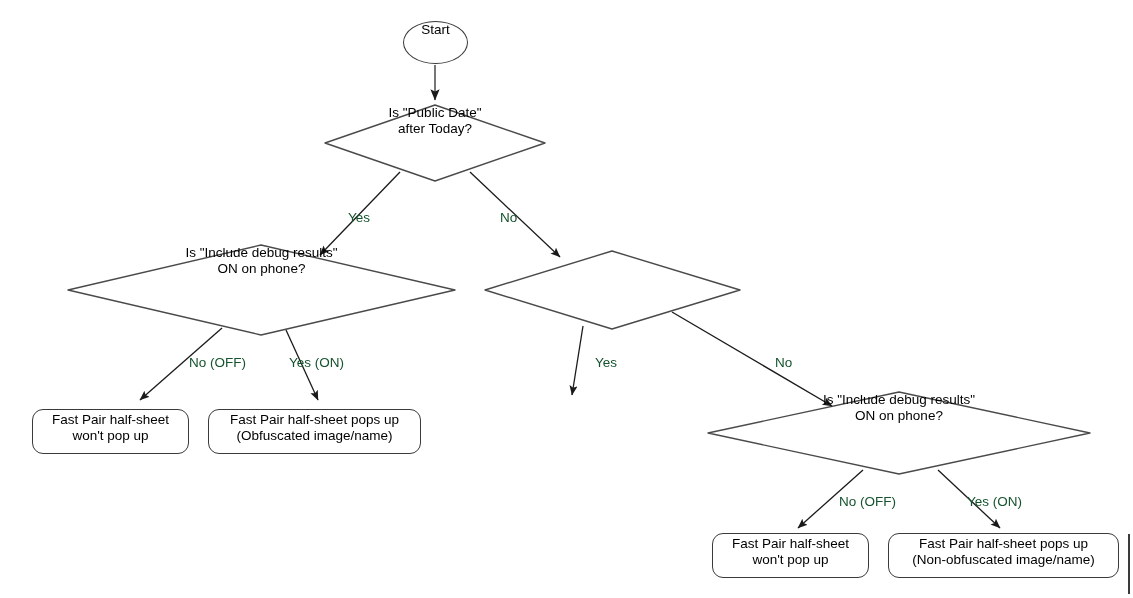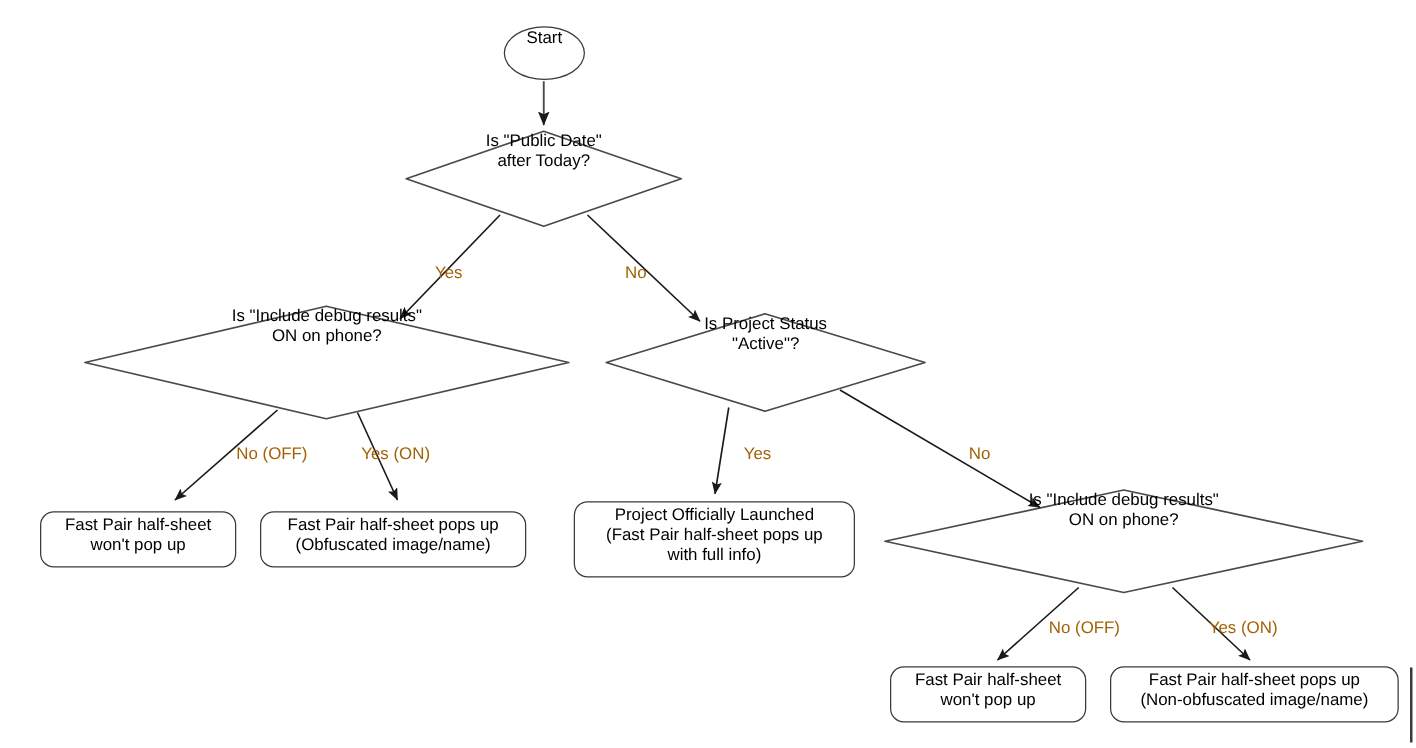--- a/index.html
+++ b/index.html
@@ -54,21 +54,21 @@
     background: transparent;
     font-size: 13.5px;
     pointer-events: none;
   }
   .node-decision .decision-label {
     position: relative;
     z-index: 2;
   }
   .edge-label {
     position: absolute;
-    color: #a16207;
+    color: #14532d;
     font-size: 13.5px;
     white-space: nowrap;
     background: transparent;
   }
   .artifact-line {
     position: absolute;
     background: #3a3a3a;
   }
 </style>
 </head>
@@ -114,45 +114,36 @@
   <div class="node node-decision" style="left:325px; top:105px; width:220px; height:76px;">
     <span class="decision-label">Is "Public Date"
 after Today?</span>
   </div>
 
   <div class="node node-decision" style="left:68px; top:245px; width:387px; height:90px;">
     <span class="decision-label">Is "Include debug results"
 ON on phone?</span>
   </div>
 
-  <div class="node node-decision" style="left:485px; top:251px; width:255px; height:78px;">
-    <span class="decision-label">Is Project Status
-"Active"?</span>
-  </div>
 
   <div class="node node-decision" style="left:708px; top:392px; width:382px; height:82px;">
     <span class="decision-label">Is "Include debug results"
 ON on phone?</span>
   </div>
 
   <div class="node node-process" style="left:32px; top:409px; width:157px; height:45px;">
     <span>Fast Pair half-sheet
 won't pop up</span>
   </div>
 
   <div class="node node-process" style="left:208px; top:409px; width:213px; height:45px;">
     <span>Fast Pair half-sheet pops up
 (Obfuscated image/name)</span>
   </div>
 
-  <div class="node node-process" style="left:459px; top:401px; width:225px; height:61px;">
-    <span>Project Officially Launched
-(Fast Pair half-sheet pops up
-with full info)</span>
-  </div>
 
   <div class="node node-process" style="left:712px; top:533px; width:157px; height:45px;">
     <span>Fast Pair half-sheet
 won't pop up</span>
   </div>
 
   <div class="node node-process" style="left:888px; top:533px; width:231px; height:45px;">
     <span>Fast Pair half-sheet pops up
 (Non-obfuscated image/name)</span>
   </div>

